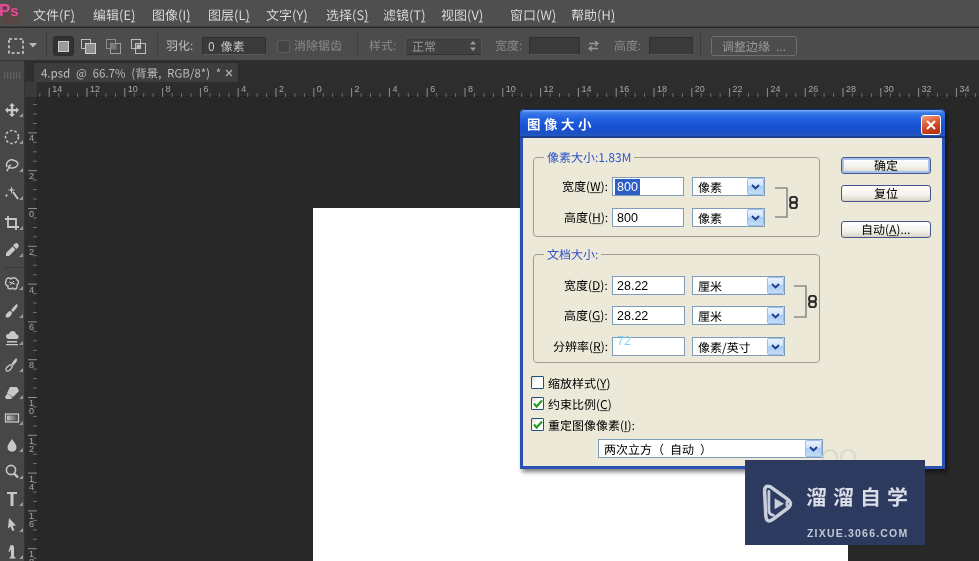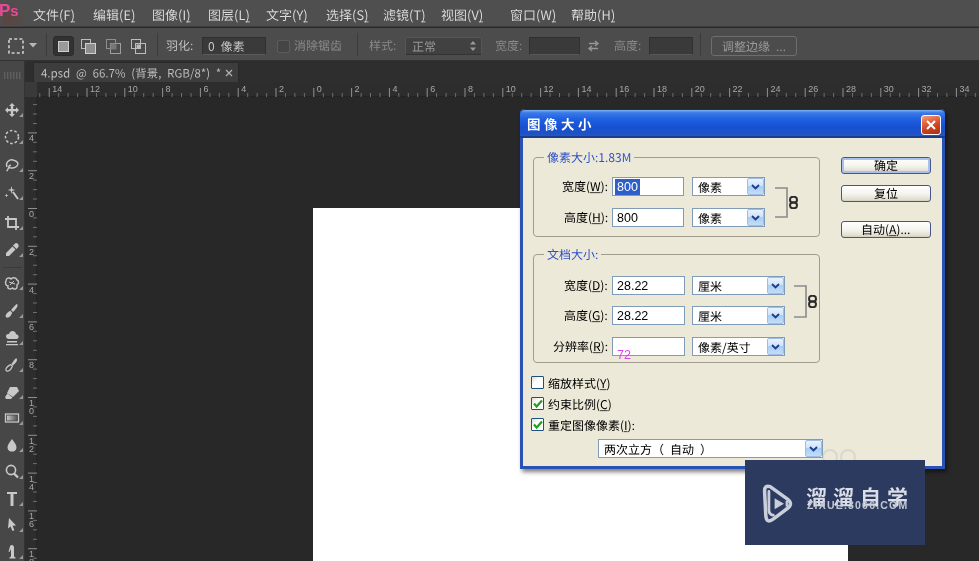--- a/index.html
+++ b/index.html
@@ -684,21 +684,21 @@
     </svg>
 <div style="position:absolute;left:552.932px;top:339px;">
       <svg style="display:block" width="55.1" height="15.6">
         <g transform="translate(0,12.00) scale(0.012000,-0.012000)">
           <path d="M673 822 604 794C675 646 795 483 900 393C915 413 942 441 961 456C857 534 735 687 673 822ZM324 820C266 667 164 528 44 442C62 428 95 399 108 384C135 406 161 430 187 457V388H380C357 218 302 59 65 -19C82 -35 102 -64 111 -83C366 9 432 190 459 388H731C720 138 705 40 680 14C670 4 658 2 637 2C614 2 552 2 487 8C501 -13 510 -45 512 -67C575 -71 636 -72 670 -69C704 -66 727 -59 748 -34C783 5 796 119 811 426C812 436 812 462 812 462H192C277 553 352 670 404 798Z M1415 636C1414 537 1402 408 1374 331L1432 313C1461 398 1472 530 1470 630ZM1523 831V459C1523 277 1505 101 1342 -28C1356 -39 1378 -63 1388 -77C1566 64 1588 256 1588 459V831ZM1089 616C1108 563 1121 492 1122 447L1181 460C1179 505 1164 575 1144 627ZM1655 615C1674 562 1688 491 1690 446L1749 459C1746 505 1731 574 1709 627ZM1138 814C1155 782 1174 742 1187 707H1053V643H1367V707H1261C1247 745 1223 795 1200 834ZM1057 260V197H1174C1169 119 1146 28 1057 -31C1072 -43 1093 -66 1103 -81C1206 -7 1237 102 1244 197H1366V260H1246V380H1375V444H1292C1309 493 1328 559 1344 615L1282 631C1273 576 1251 497 1234 444H1043V380H1176V260ZM1712 820C1731 786 1750 744 1764 708H1622V644H1946V708H1837C1822 747 1798 799 1774 840ZM1622 234V170H1750V-80H1821V170H1947V234H1821V377H1960V440H1865C1884 492 1906 560 1924 618L1860 633C1849 577 1826 495 1806 440H1610V377H1750V234Z M2829 643C2794 603 2732 548 2687 515L2742 478C2788 510 2846 558 2892 605ZM2056 337 2094 277C2160 309 2242 353 2319 394L2304 451C2213 407 2118 363 2056 337ZM2085 599C2139 565 2205 515 2236 481L2290 527C2256 561 2190 609 2136 640ZM2677 408C2746 366 2832 306 2874 266L2930 311C2886 351 2797 410 2730 448ZM2051 202V132H2460V-80H2540V132H2950V202H2540V284H2460V202ZM2435 828C2450 805 2468 776 2481 750H2071V681H2438C2408 633 2374 592 2361 579C2346 561 2331 550 2317 547C2324 530 2334 498 2338 483C2353 489 2375 494 2490 503C2442 454 2399 415 2379 399C2345 371 2319 352 2297 349C2305 330 2315 297 2318 284C2339 293 2374 298 2636 324C2648 304 2658 286 2664 270L2724 297C2703 343 2652 415 2607 466L2551 443C2568 424 2585 401 2600 379L2423 364C2511 434 2599 522 2679 615L2618 650C2597 622 2573 594 2550 567L2421 560C2454 595 2487 637 2516 681H2941V750H2569C2555 779 2531 818 2508 847Z M3239 -196 3295 -171C3209 -29 3168 141 3168 311C3168 480 3209 649 3295 792L3239 818C3147 668 3092 507 3092 311C3092 114 3147 -47 3239 -196Z M3531 385V658H3654C3769 658 3832 624 3832 528C3832 432 3769 385 3654 385ZM3841 0H3945L3759 321C3858 345 3924 413 3924 528C3924 680 3817 733 3668 733H3439V0H3531V311H3663Z M4072 -196C4164 -47 4219 114 4219 311C4219 507 4164 668 4072 818L4015 792C4101 649 4144 480 4144 311C4144 141 4101 -29 4015 -171Z M4450 390C4486 390 4516 418 4516 460C4516 501 4486 530 4450 530C4413 530 4384 501 4384 460C4384 418 4413 390 4450 390ZM4450 -13C4486 -13 4516 15 4516 56C4516 98 4486 126 4450 126C4413 126 4384 98 4384 56C4384 15 4413 -13 4450 -13Z" fill="#000"></path>
           <rect x="3338" y="-175" width="635" height="62" fill="#000"></rect>
         </g>
       </svg>
     </div>
 <div style="position:absolute;left:612px;top:337px;width:73px;height:19px;background:#fff;border:1px solid #7f9db9"></div>
-<div class="abs" style="left:617px;top:348px;color:#d946ef;font:12.5px 'Liberation Sans'">72</div>
+<div class="abs" style="left:617px;top:334px;color:#7dd3fc;font:12.5px 'Liberation Sans'">72</div>
 <div style="position:absolute;left:692px;top:337px;width:93px;height:19px;background:#fff;border:1px solid #7f9db9"></div>
 <div style="position:absolute;left:698px;top:340px;">
       <svg style="display:block" width="52.7" height="15.6">
         <g transform="translate(0,12.00) scale(0.012000,-0.012000)">
           <path d="M486 710H666C649 681 628 651 607 629H420C444 656 466 683 486 710ZM487 839C445 755 366 649 256 571C272 561 294 539 305 523C324 537 341 552 358 567V413H513C465 371 394 329 287 296C303 283 321 262 330 249C420 278 486 313 534 350C550 335 564 320 577 303C509 242 384 180 287 151C301 139 319 117 329 102C417 134 530 197 604 260C614 241 622 222 628 204C549 123 402 46 278 10C292 -3 311 -27 322 -44C430 -7 555 63 642 141C651 78 640 24 618 3C604 -14 589 -16 569 -16C552 -16 529 -15 503 -12C514 -31 520 -60 521 -77C544 -79 566 -79 584 -79C619 -79 645 -72 670 -45C713 -4 727 104 694 209L743 232C779 123 841 28 921 -23C932 -5 954 21 970 34C893 76 831 162 798 259C837 279 876 301 909 322L858 370C812 337 738 292 675 260C653 307 621 352 577 387L600 413H898V629H685C714 664 743 703 765 741L721 773L707 769H526L559 826ZM425 571H603C598 542 588 507 563 470H425ZM665 571H829V470H637C655 507 663 542 665 571ZM262 836C209 685 122 535 29 437C43 420 65 381 72 363C102 395 131 433 159 473V-77H230V588C270 660 305 738 333 815Z M1636 86C1721 44 1828 -21 1880 -64L1939 -18C1882 26 1774 87 1691 127ZM1293 128C1233 72 1135 20 1046 -15C1063 -27 1091 -53 1104 -66C1190 -27 1293 36 1362 101ZM1193 294C1211 301 1240 305 1440 316C1349 277 1270 248 1236 237C1176 216 1131 204 1098 201C1104 182 1114 149 1116 135C1143 143 1182 148 1479 165V8C1479 -4 1475 -7 1458 -8C1443 -9 1389 -9 1327 -7C1339 -27 1351 -55 1355 -77C1429 -77 1479 -76 1510 -65C1543 -53 1552 -33 1552 6V169L1801 183C1828 160 1851 137 1867 118L1926 159C1884 206 1797 271 1728 315L1673 279C1694 265 1717 249 1739 233L1328 213C1466 258 1606 316 1740 388L1688 436C1651 415 1610 394 1569 374L1337 362C1391 385 1444 412 1495 444L1471 463H1950V523H1536V588H1844V645H1536V709H1903V767H1536V841H1461V767H1105V709H1461V645H1160V588H1461V523H1054V463H1406C1340 421 1267 388 1243 378C1215 367 1193 360 1173 358C1180 340 1190 308 1193 294Z M2011 -179H2078L2377 794H2311Z M2849 627V512H2552V278H2449V207H2823C2783 118 2680 37 2430 -19C2447 -36 2467 -66 2476 -82C2737 -19 2850 75 2897 181C2977 35 3113 -47 3313 -82C3323 -61 3344 -30 3361 -14C3168 13 3033 83 2961 207H3337V278H3238V512H2927V627ZM2624 278V446H2849V351C2849 327 2848 302 2844 278ZM3163 278H2923C2926 302 2927 326 2927 350V446H3163ZM3032 840V748H2747V840H2673V748H2461V680H2673V575H2747V680H3032V575H3107V680H3320V748H3107V840Z M3559 414C3633 337 3711 230 3742 159L3810 202C3777 274 3696 378 3622 453ZM4026 840V627H3444V553H4026V32C4026 8 4018 1 3994 0C3967 0 3880 -1 3787 2C3800 -21 3816 -58 3821 -82C3929 -82 4006 -80 4047 -67C4089 -54 4105 -30 4105 32V553H4341V627H4105V840Z" fill="#000"></path>
         </g>
       </svg>
     </div>
 <div class="abs" style="left:767px;top:338px;width:17px;height:17px;border-radius:2px;
 border:1px solid #9ebee8;background:linear-gradient(180deg,#e8f2fd 0%,#cfe4fb 45%,#a9cdf4 50%,#c4ddf8 100%);"></div>
@@ -769,13 +769,13 @@
 <path d="M18.6 16.2 L28 21.7 L18.6 27.2 Z" fill="#c9cfda"></path>
 <rect x="29.6" y="18.9" width="2.3" height="5.6" fill="#c9cfda"></rect>
     </svg>
 <div style="position:absolute;left:806px;top:484px;">
       <svg style="display:block" width="107.9" height="27.3">
         <g transform="translate(0,21.00) scale(0.021000,-0.021000)">
           <path d="M77 762C127 719 188 657 216 616L300 687C270 728 206 786 157 826ZM27 496C77 455 140 396 169 356L251 431C220 470 154 525 103 563ZM48 7 150 -64C199 27 251 134 293 233L203 303C155 195 93 78 48 7ZM459 100H568V38H459ZM786 100V38H674V100ZM459 188V251H568V188ZM786 188H674V251H786ZM834 708C830 559 824 502 814 486C806 476 798 474 787 474C775 474 753 475 728 477C755 557 764 643 764 708ZM591 804V708H664C664 625 651 499 574 403C600 394 648 374 668 360C692 392 710 428 724 466C737 439 745 403 747 376C784 375 820 376 841 380C868 384 886 393 904 416C928 446 934 537 940 763C940 776 941 804 941 804ZM353 345V-89H459V-57H786V-85H898V345ZM324 365V366C342 384 369 401 518 474L531 431L617 477C602 528 565 616 535 682L454 644L487 562L414 529V712C473 724 534 741 587 760L520 850C465 824 382 797 309 779V545C309 493 287 460 269 444C286 427 315 387 324 365Z M1362 762C1412 719 1473 657 1501 616L1585 687C1555 728 1491 786 1442 826ZM1312 496C1362 455 1425 396 1454 356L1536 431C1505 470 1439 525 1388 563ZM1333 7 1435 -64C1484 27 1536 134 1578 233L1488 303C1440 195 1378 78 1333 7ZM1744 100H1853V38H1744ZM2071 100V38H1959V100ZM1744 188V251H1853V188ZM2071 188H1959V251H2071ZM2119 708C2115 559 2109 502 2099 486C2091 476 2083 474 2072 474C2060 474 2038 475 2013 477C2040 557 2049 643 2049 708ZM1876 804V708H1949C1949 625 1936 499 1859 403C1885 394 1933 374 1953 360C1977 392 1995 428 2009 466C2022 439 2030 403 2032 376C2069 375 2105 376 2126 380C2153 384 2171 393 2189 416C2213 446 2219 537 2225 763C2225 776 2226 804 2226 804ZM1638 345V-89H1744V-57H2071V-85H2183V345ZM1609 365V366C1627 384 1654 401 1803 474L1816 431L1902 477C1887 528 1850 616 1820 682L1739 644L1772 562L1699 529V712C1758 724 1819 741 1872 760L1805 850C1750 824 1667 797 1594 779V545C1594 493 1572 460 1554 444C1571 427 1600 387 1609 365Z M2835 391H3313V288H2835ZM2835 502V605H3313V502ZM2835 177H3313V73H2835ZM2998 851C2993 812 2982 763 2970 720H2714V-89H2835V-38H3313V-87H3440V720H3096C3112 755 3128 795 3143 835Z M4291 346V283H3909V173H4291V47C4291 34 4286 29 4266 29C4245 28 4171 28 4107 31C4125 -1 4148 -51 4156 -85C4241 -85 4304 -83 4351 -66C4399 -49 4414 -18 4414 44V173H4804V283H4414V302C4500 343 4581 398 4642 454L4566 514L4541 508H4088V404H4405C4369 382 4329 361 4291 346ZM4264 819C4289 780 4315 730 4329 691H4160L4198 709C4182 747 4142 801 4107 840L4005 795C4030 764 4057 725 4075 691H3922V470H4034V585H4675V470H4793V691H4647C4675 726 4704 766 4731 805L4607 843C4587 797 4553 738 4521 691H4390L4449 714C4436 755 4403 815 4370 859Z" fill="#dadee8"></path>
         </g>
       </svg>
     </div>
-<div class="abs" style="left:807px;top:499px;font:bold 10.5px 'Liberation Sans';letter-spacing:1.2px;color:#c2c8d2">ZIXUE.3066.COM</div>
+<div class="abs" style="left:807px;top:527px;font:bold 10.5px 'Liberation Sans';letter-spacing:1.2px;color:#c2c8d2">ZIXUE.3066.COM</div>
 </div>
 </body></html>

